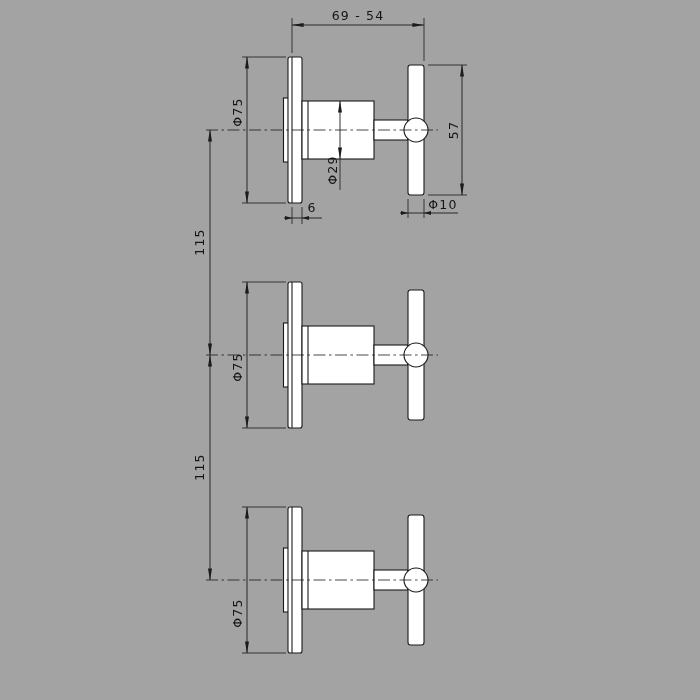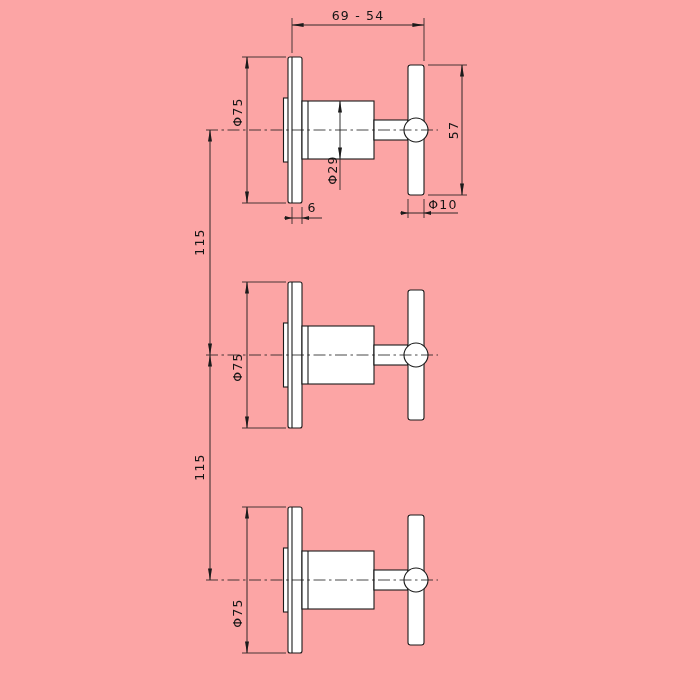--- a/index.html
+++ b/index.html
@@ -1,16 +1,16 @@
 <!DOCTYPE html>
 <html><head>
 <meta charset="utf-8">
 <style>
   html,body{margin:0;padding:0;background:#ffffff;}
-  .page{width:700px;height:700px;background:#fca5a5;position:relative;overflow:hidden;}
+  .page{width:700px;height:700px;background:#a3a3a3;position:relative;overflow:hidden;}
   svg{display:block;}
   .outline{fill:#ffffff;stroke:#1b1b1b;stroke-width:1.1;}
   .edge{fill:none;stroke:#1b1b1b;stroke-width:1.1;}
   .dim{fill:none;stroke:#1b1b1b;stroke-width:0.9;}
   .ext{fill:none;stroke:#1b1b1b;stroke-width:0.8;}
   .centerline{fill:none;stroke:#1b1b1b;stroke-width:0.8;stroke-dasharray:12 3.5 2.5 3.5;}
   .arrowhead{fill:#1b1b1b;stroke:none;}
   text.dim-label{font-family:"DejaVu Sans", sans-serif;font-size:12.5px;fill:#151515;letter-spacing:1.2px;}
 </style>
 </head>

